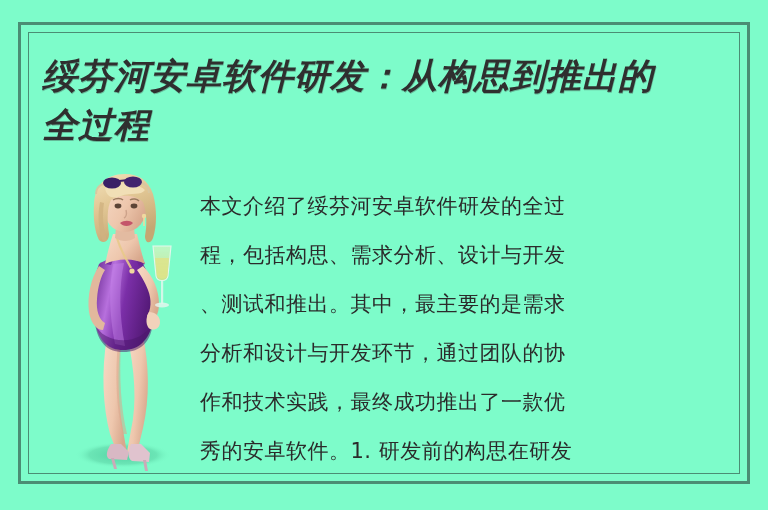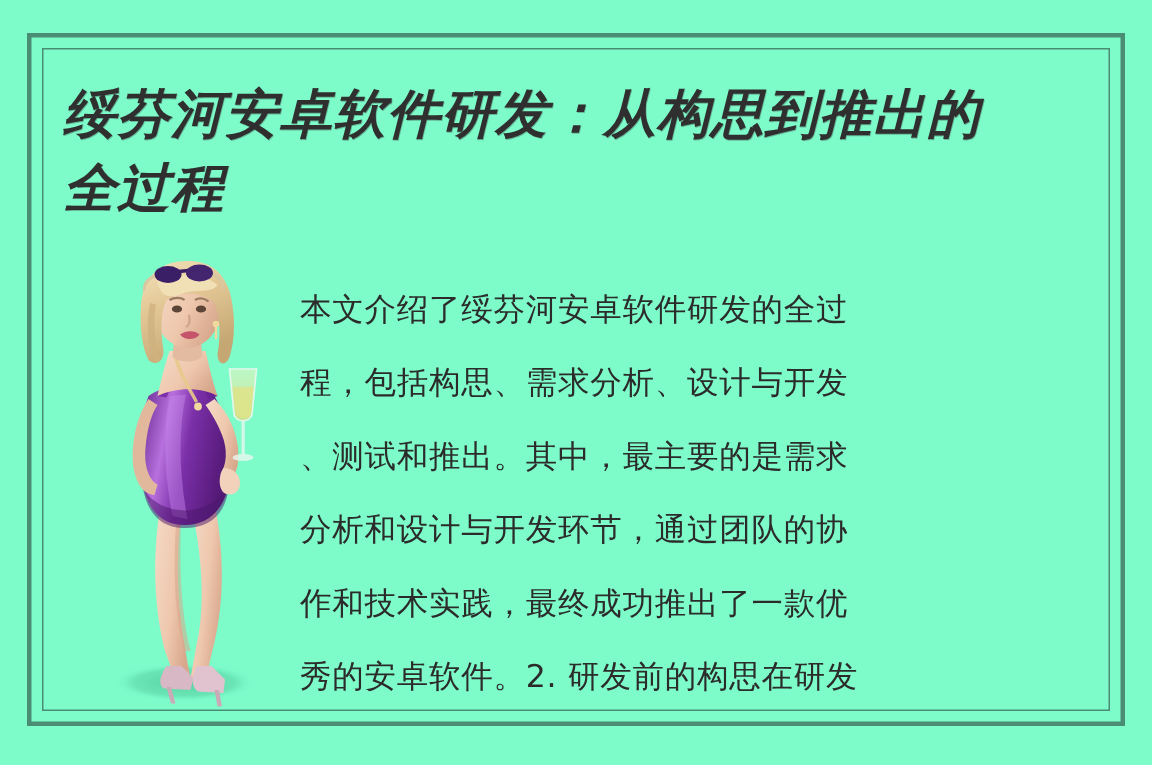--- a/index.html
+++ b/index.html
@@ -187,15 +187,15 @@
       <circle cx="89" cy="44" r="2.2" fill="#f0d89e"></circle>
       <path d="M89 46 L89 54" stroke="#f0d89e" stroke-width="1.6"></path>
     </svg>
   </div>
 
   <div class="body-copy">本文介绍了绥芬河安卓软件研发的全过
 程，包括构思、需求分析、设计与开发
 、测试和推出。其中，最主要的是需求
 分析和设计与开发环节，通过团队的协
 作和技术实践，最终成功推出了一款优
-秀的安卓软件。2. 研发前的构思在研发</div>
+秀的安卓软件。1. 研发前的构思在研发</div>
 
 </div>
 
 </body></html>

